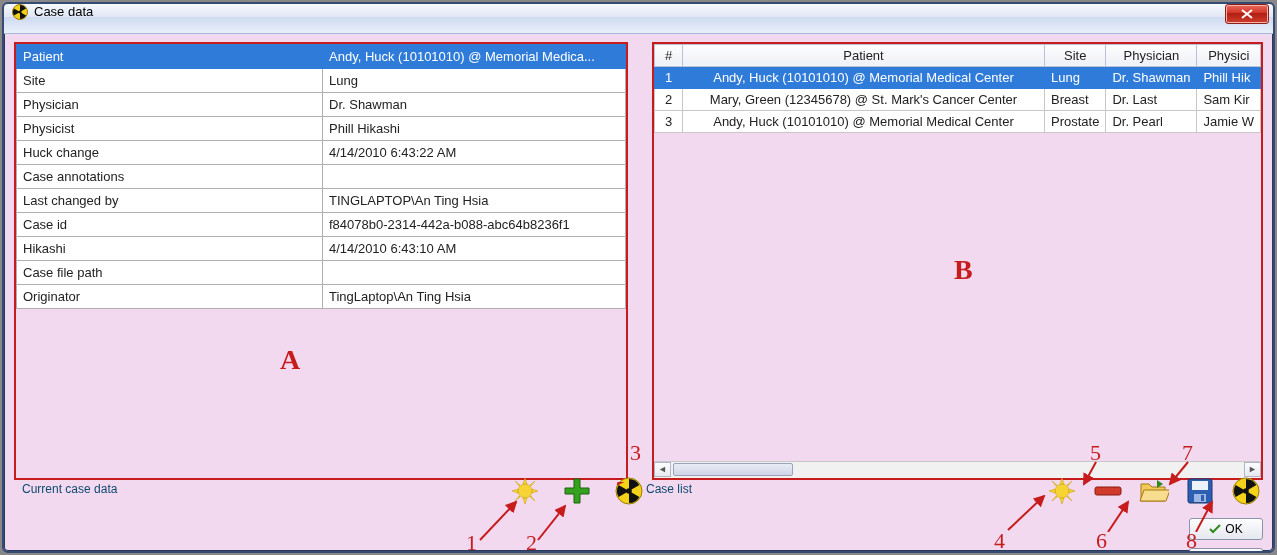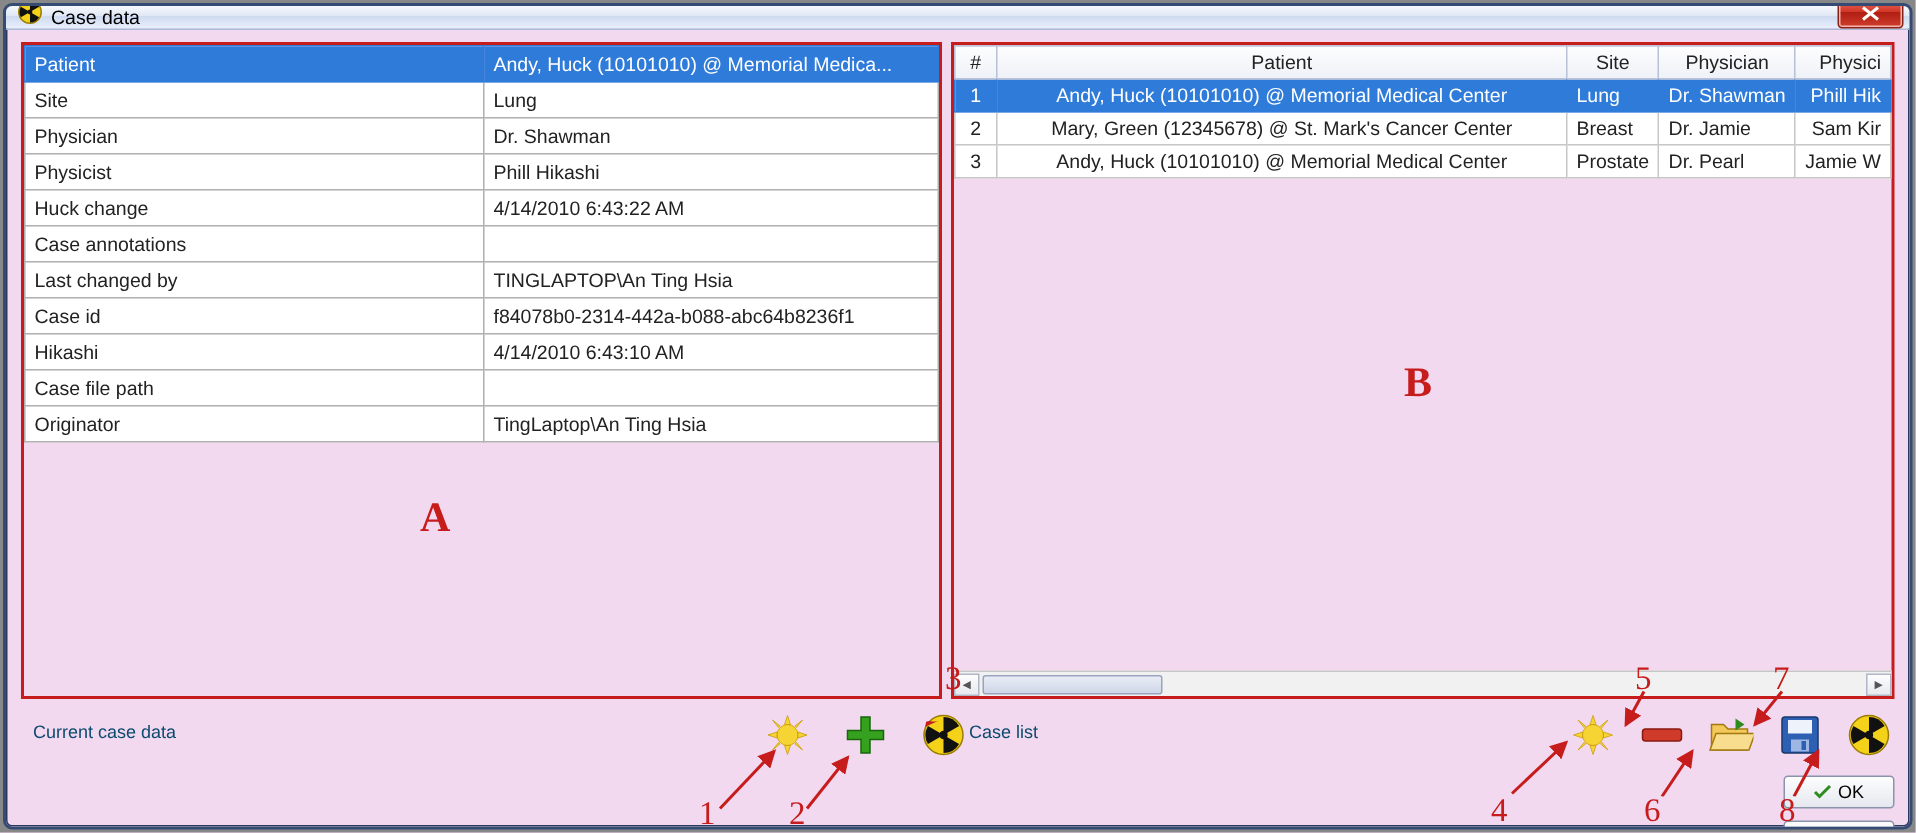--- a/index.html
+++ b/index.html
@@ -18,45 +18,45 @@
     background:#f3d9f0;
     border:1px solid #6780b6;
     border-radius:6px 6px 4px 4px;
     box-shadow:0 0 0 1px #2a3a5d inset;
     display:flex;
     flex-direction:column;
     overflow:hidden;
   }
   
   .titlebar {
-    height:16px;
+    height:30px;
     background:linear-gradient(#f7f9fc,#dfe7f5 45%,#cfdaf1 46%,#e9f0fb);
     border-bottom:1px solid #a9b9d8;
     display:flex;
-    align-items:flex-end;
+    align-items:flex-start;
     padding:0 4px 0 8px;
   }
   .titlebar .app-icon { margin-right:6px; }
   .titlebar .title { color:#000; font-size:13px; flex:1; }
   .win-close {
     width:44px; height:20px;
     background:linear-gradient(#ea6a5f,#d13423 45%,#b01f13 46%,#cf3d2c);
     border:1px solid #8a2118;
     border-radius:3px;
     display:flex; align-items:center; justify-content:center;
     color:#fff; font-weight:bold; font-size:12px;
     box-shadow:0 0 0 1px #f5b4ac inset;
     cursor:pointer;
   }
   
   .body {
     flex:1;
     display:flex;
     padding:8px 10px 2px 10px;
-    gap:6px;
+    gap:24px;
   }
   .panel {
     border:2px solid #c61c1c;
     background:#f3d9f0;
     position:relative;
   }
   .panel-left { width:614px; height:438px; }
   .panel-right { flex:1; height:438px; display:flex; flex-direction:column; }
 
   
@@ -105,21 +105,21 @@
   }
   .list-table td.patient-col { text-align:center; }
   .list-table tr.selected td {
     background:#2f7bd9;
     color:#fff;
     border-color:#2f7bd9;
   }
   .list-table th.num, .list-table td.num { width:28px; text-align:center; }
   .list-table th.site, .list-table td.site { width:60px; }
   .list-table th.phys, .list-table td.phys { width:88px; }
-  .list-table th.physi, .list-table td.physi { width:52px;text-align:right; }
+  .list-table th.physi, .list-table td.physi { width:52px; }
 
   
   .big-letter {
     position:absolute;
     font-family: "Times New Roman", serif;
     font-weight:bold;
     color:#c61c1c;
     font-size:28px;
     pointer-events:none;
   }
@@ -307,21 +307,21 @@
                 <td class="num">1</td>
                 <td class="patient-col">Andy, Huck (10101010) @ Memorial Medical Center</td>
                 <td class="site">Lung</td>
                 <td class="phys">Dr. Shawman</td>
                 <td class="physi">Phill Hik</td>
               </tr>
               <tr>
                 <td class="num">2</td>
                 <td class="patient-col">Mary, Green (12345678) @ St. Mark's Cancer Center</td>
                 <td class="site">Breast</td>
-                <td class="phys">Dr. Jamie</td>
+                <td class="phys">Dr. Last</td>
                 <td class="physi">Sam Kir</td>
               </tr>
               <tr>
                 <td class="num">3</td>
                 <td class="patient-col">Andy, Huck (10101010) @ Memorial Medical Center</td>
                 <td class="site">Prostate</td>
                 <td class="phys">Dr. Pearl</td>
                 <td class="physi">Jamie W</td>
               </tr>
             </tbody>

